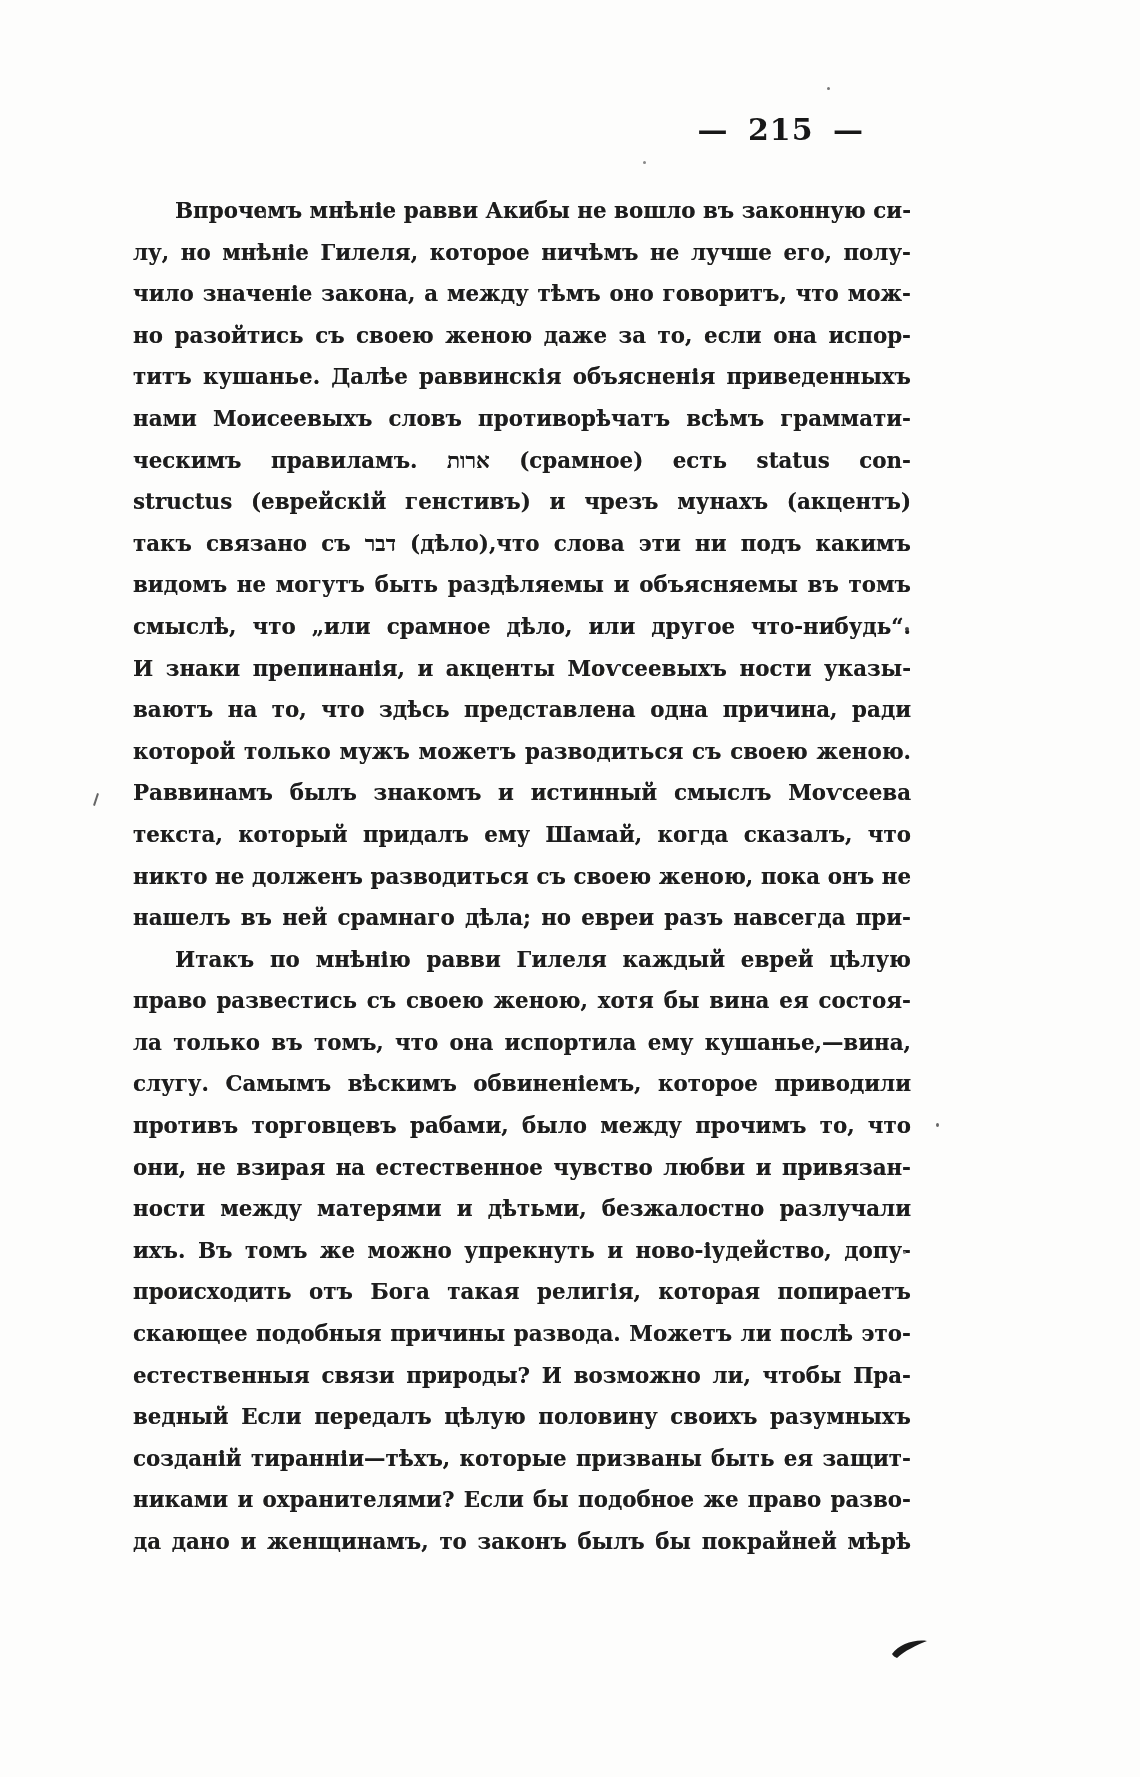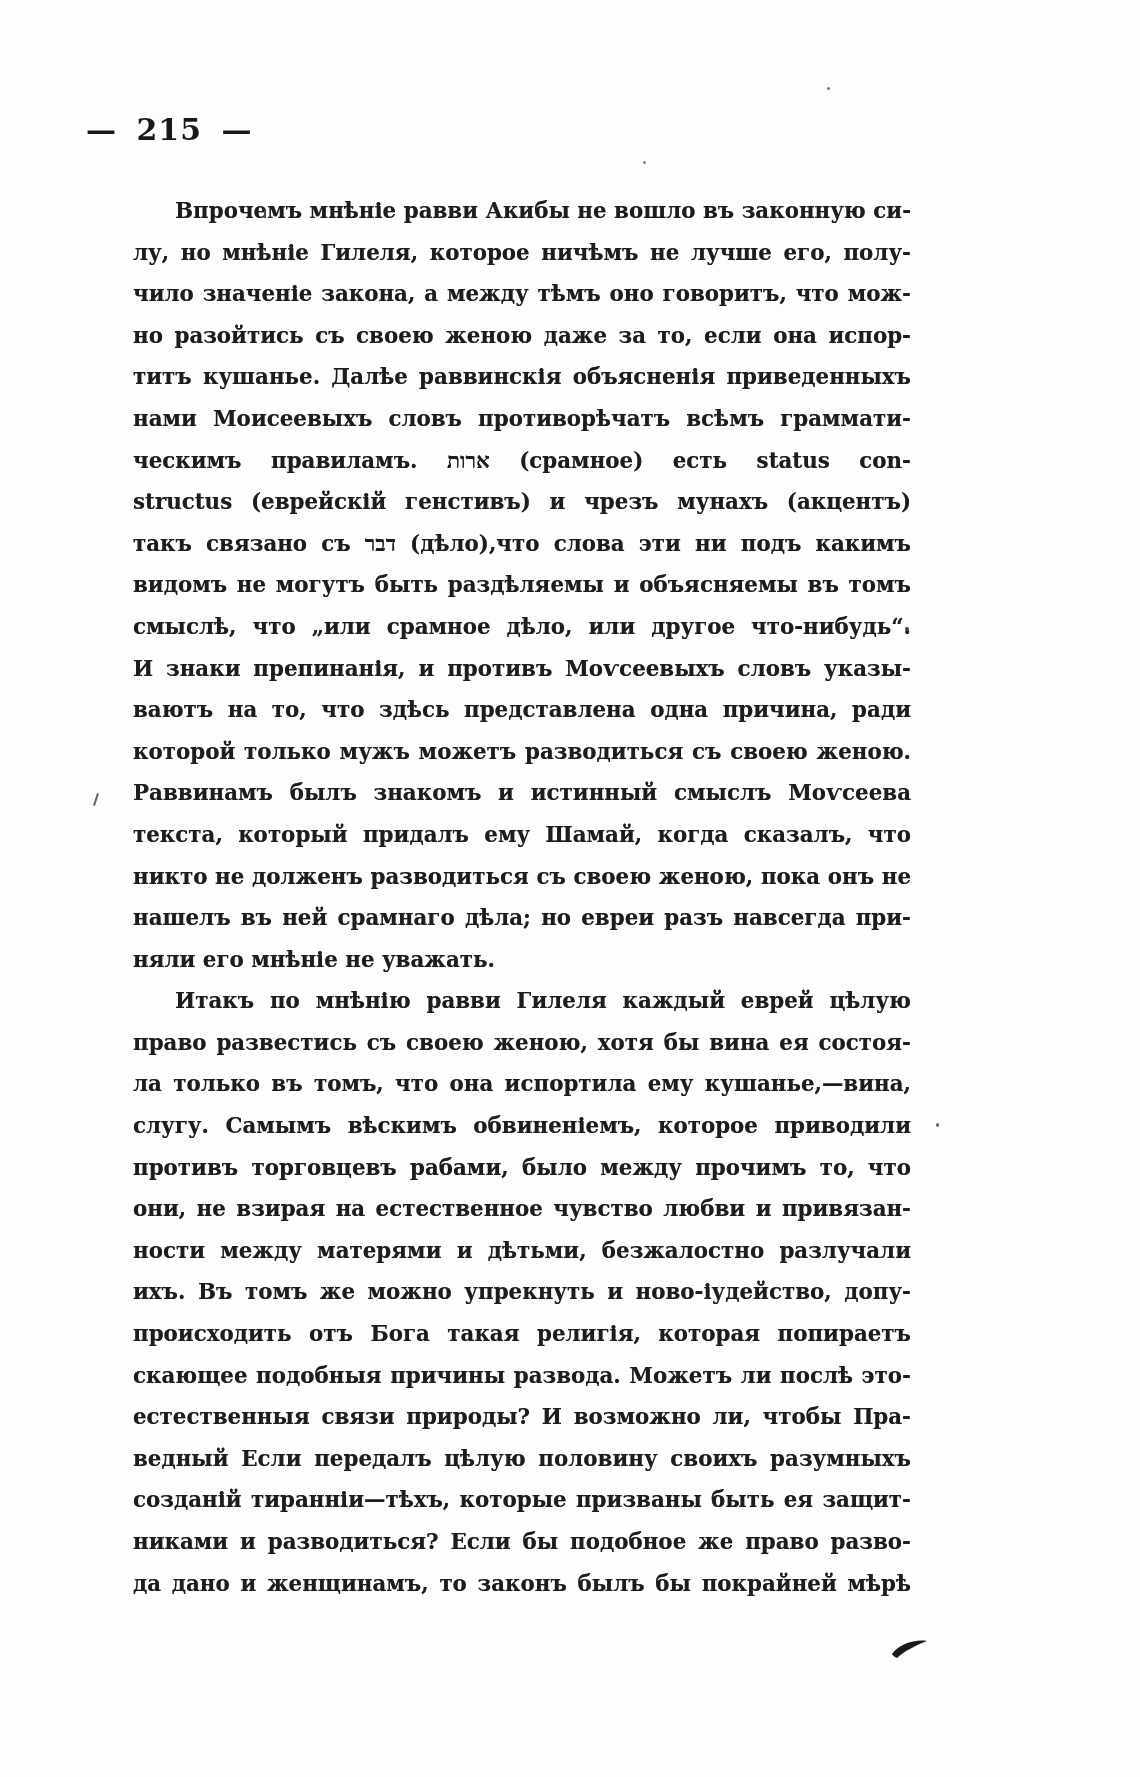--- a/index.html
+++ b/index.html
@@ -12,21 +12,21 @@
     position: relative;
     width: 1140px; height: 1777px;
     background: #fdfdfc;
     color: #1c1c1c;
     overflow: hidden;
   }
   .page-header {
     position: absolute;
     top: 112px; left: 133px; width: 778px;
     transform: translateX(-47px);
-    text-align: left;
+    text-align: right;
     font-size: 30px;
     font-weight: bold;
     letter-spacing: 1px;
     word-spacing: 8px;
     color: #181818;
   }
   .text-block {
     position: absolute;
     top: 190px; left: 133px; width: 778px;
     font-size: 24px;
@@ -69,42 +69,41 @@
       <div class="line">лу, но мнѣніе Гилеля, которое ничѣмъ не лучше его, полу-</div>
       <div class="line">чило значеніе закона, а между тѣмъ оно говоритъ, что мож-</div>
       <div class="line">но разойтись съ своею женою даже за то, если она испор-</div>
       <div class="line">титъ кушанье. Далѣе раввинскія объясненія приведенныхъ</div>
       <div class="line">нами Моисеевыхъ словъ противорѣчатъ всѣмъ граммати-</div>
       <div class="line">ческимъ правиламъ. ארות (срамное) есть status con-</div>
       <div class="line">structus (еврейскій генстивъ) и чрезъ мунахъ (акцентъ)</div>
       <div class="line">такъ связано съ דבר (дѣло),что слова эти ни подъ какимъ</div>
       <div class="line">видомъ не могутъ быть раздѣляемы и объясняемы въ томъ</div>
       <div class="line">смыслѣ, что „или срамное дѣло, или другое что-нибудь“.</div>
-      <div class="line">И знаки препинанія, и противъ Моѵсеевыхъ словъ указы-</div>
+      <div class="line">И знаки препинанія, и акценты Моѵсеевыхъ ности указы-</div>
       <div class="line">ваютъ на то, что здѣсь представлена одна причина, ради</div>
       <div class="line">которой только мужъ можетъ разводиться съ своею женою.</div>
       <div class="line">Раввинамъ былъ знакомъ и истинный смыслъ Моѵсеева</div>
       <div class="line">текста, который придалъ ему Шамай, когда сказалъ, что</div>
       <div class="line">никто не долженъ разводиться съ своею женою, пока онъ не</div>
       <div class="line">нашелъ въ ней срамнаго дѣла; но евреи разъ навсегда при-</div>
-      <div class="line flush">няли его мнѣніе не уважать.</div>
       <div class="line indent">Итакъ по мнѣнію равви Гилеля каждый еврей цѣлую</div>
       <div class="line">право развестись съ своею женою, хотя бы вина ея состоя-</div>
       <div class="line">ла только въ томъ, что она испортила ему кушанье,—вина,</div>
       <div class="line">слугу. Самымъ вѣскимъ обвиненіемъ, которое приводили</div>
       <div class="line">противъ торговцевъ рабами, было между прочимъ то, что</div>
       <div class="line">они, не взирая на естественное чувство любви и привязан-</div>
       <div class="line">ности между матерями и дѣтьми, безжалостно разлучали</div>
       <div class="line">ихъ. Въ томъ же можно упрекнуть и ново-іудейство, допу-</div>
       <div class="line">происходить отъ Бога такая религія, которая попираетъ</div>
       <div class="line">скающее подобныя причины развода. Можетъ ли послѣ это-</div>
       <div class="line">естественныя связи природы? И возможно ли, чтобы Пра-</div>
       <div class="line">ведный Если передалъ цѣлую половину своихъ разумныхъ</div>
       <div class="line">созданій тиранніи—тѣхъ, которые призваны быть ея защит-</div>
-      <div class="line">никами и разводиться? Если бы подобное же право разво-</div>
+      <div class="line">никами и охранителями? Если бы подобное же право разво-</div>
       <div class="line">да дано и женщинамъ, то законъ былъ бы покрайней мѣрѣ</div>
     </div>
 
   <div class="tickmark" style="left:264px; top:210px; width:2px; height:8px;"></div>
   <div class="speck" style="left:827px; top:87px; width:3px; height:3px; background:#777;"></div>
   <div class="speck" style="left:643px; top:161px; width:3px; height:3px; background:#888;"></div>
   <div class="speck" style="left:905px; top:627px; width:4px; height:4px; background:#444;"></div>
   <div class="tickmark" style="left:95px; top:793px; width:2px; height:13px; transform:rotate(18deg); background:#666;"></div>
   <div class="speck" style="left:936px; top:1123px; width:3px; height:4px; background:#666;"></div>
   <div class="speck" style="left:903px; top:1251px; width:3px; height:3px; background:#888;"></div>

